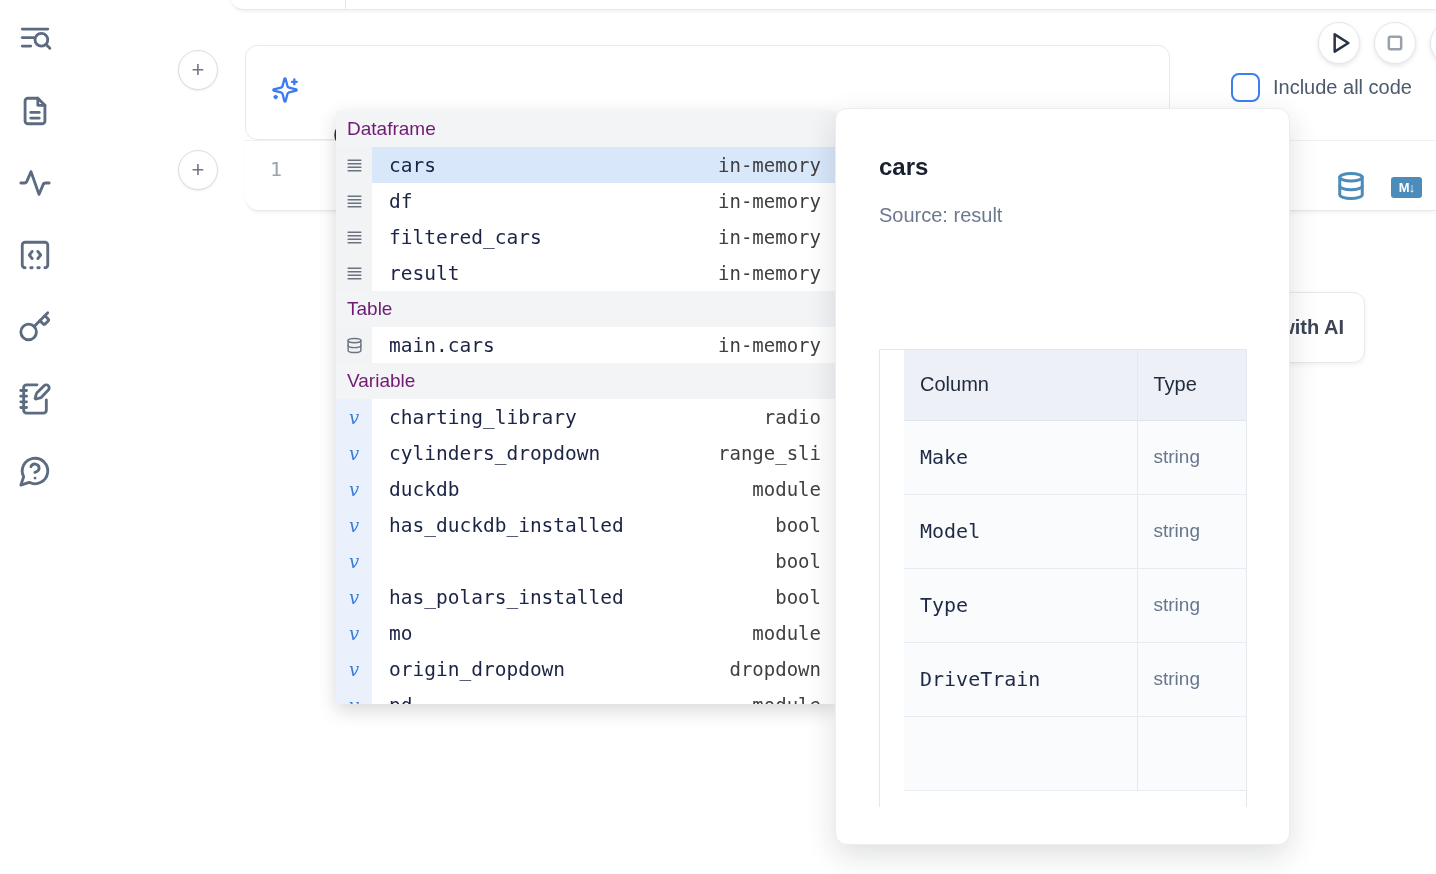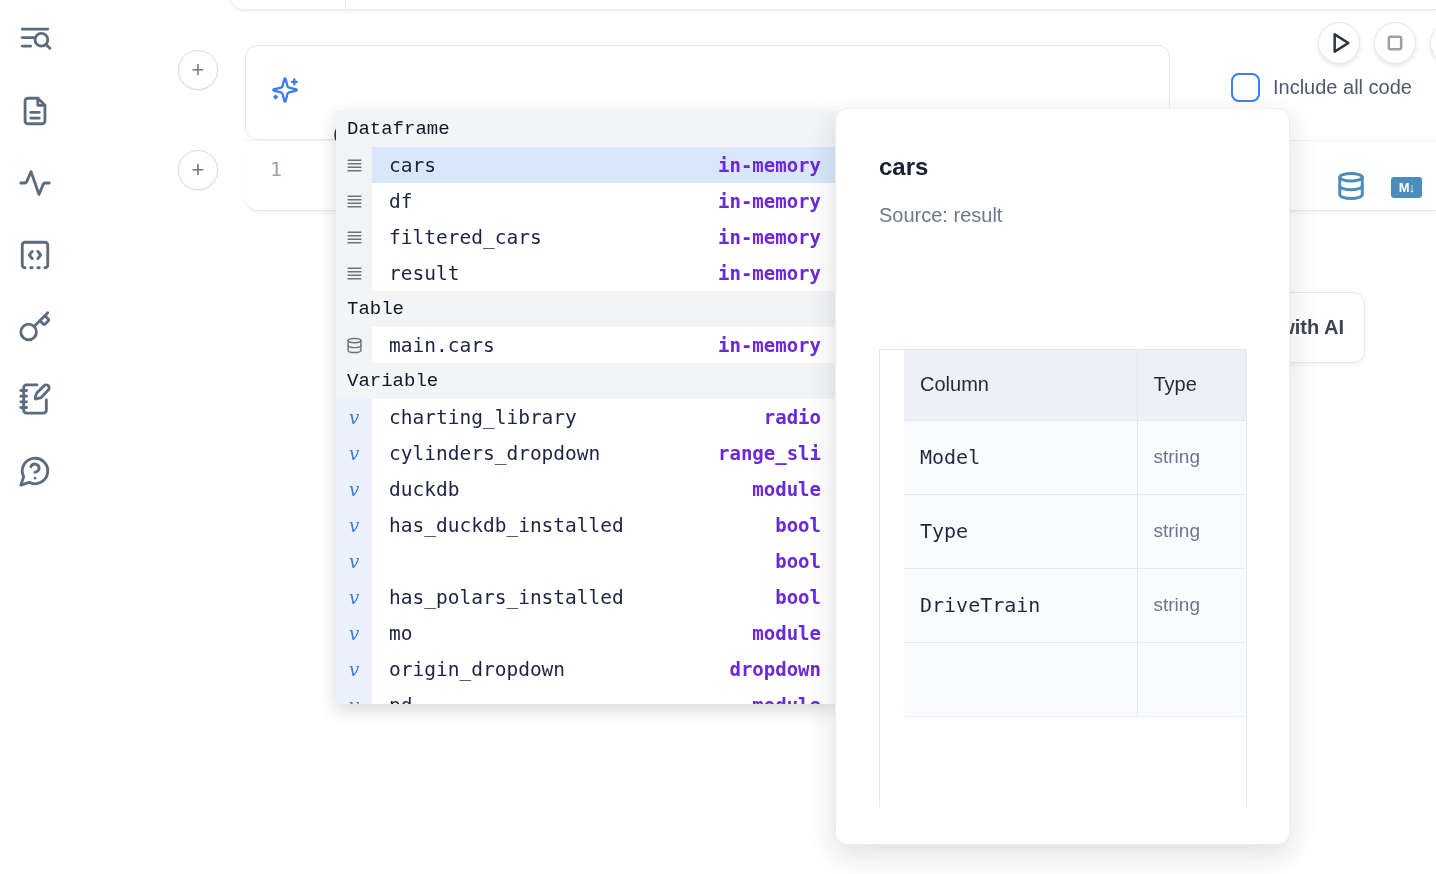--- a/index.html
+++ b/index.html
@@ -60,29 +60,29 @@
   .run-btn{ left:1318px; } .stop-btn{ left:1374px; } .partial-btn{ left:1430px; }
 
   
   .include-wrap{ position:absolute; left:1203px; top:73px; display:flex; align-items:center; z-index:3;margin-left:28px; }
   .cb{ width:29px; height:29px; border:2px solid #3d7ff0; border-radius:8px; background:#fff; cursor:pointer; }
   .include-label{ margin-left:13px; font-size:20px; color:#4c5a6e; }
 
   
   .autocomplete{ position:absolute; left:336px; top:111px; width:499px; height:593px; background:#fff;
                  box-shadow:0 6px 18px rgba(0,0,0,.16); overflow:hidden; z-index:10; }
-  .ac-header{ height:36px; background:#f3f4f6; color:#0f172a; font-family:Liberation Mono, monospace;
+  .ac-header{ height:36px; background:#f3f4f6; color:#701a75; font-family:Liberation Sans, sans-serif;
               font-size:19px; display:flex; align-items:center; padding-left:11px; }
   .ac-row{ height:36px; display:flex; cursor:pointer; }
   .ac-gutter{ width:36px; flex:none; display:flex; align-items:center; justify-content:center; }
   .g-gray{ background:#f1f3f4; } .g-blue{ background:#eaf1fc; }
   .ac-content{ flex:1; display:flex; align-items:center; padding:0 14px 0 17px; background:#fff; overflow:hidden; }
   .ac-row.selected .ac-content{ background:#d8e7f9; }
   .ac-name{ font-family:"DejaVu Sans Mono",monospace; font-size:19.5px; color:#1b2444; white-space:pre; }
-  .ac-type{ margin-left:auto; font-family:"DejaVu Sans Mono",monospace; font-size:19px; color:#6d28d9; white-space:pre;font-weight:bold; }
+  .ac-type{ margin-left:auto; font-family:"DejaVu Sans Mono",monospace; font-size:19px; color:#404040; white-space:pre; }
   .ac-gutter svg{ width:17px; height:17px; stroke:#6b7280; fill:none; stroke-width:2; stroke-linecap:round; }
   .var-glyph{ font-family:"DejaVu Serif", serif; font-style:italic; font-size:18px; color:#3b7cd5; }
 
   
   .preview{ position:absolute; left:835px; top:108px; width:455px; height:737px; background:#fff;
             border:1px solid #ededf1; border-radius:12px; box-shadow:0 10px 30px rgba(21,25,40,.14); z-index:20; }
   .pv-title{ position:absolute; left:43px; top:44px; font-size:24px; font-weight:bold; color:#18202f; }
   .pv-source{ position:absolute; left:43px; top:95px; font-size:20px; color:#6b7990; }
   .pv-badge{ position:absolute; left:43px; top:151px; width:368px; height:45px; background:#edf1f8;
              border-radius:8px; font-size:19.5px; color:#2a3344; line-height:45px; padding-left:15px; }
@@ -363,20 +363,24 @@
             <col class="c2">
           </colgroup>
         <thead>
             <tr>
           <th>Column</th>
           <th>Type</th>
         </tr>
           </thead>
         <tbody id="pv-body">
             <tr>
+              <td><span class="pv-col-name">Make</span></td>
+              <td><span class="pv-col-type">string</span></td>
+            </tr>
+            <tr>
               <td><span class="pv-col-name">Model</span></td>
               <td><span class="pv-col-type">string</span></td>
             </tr>
             <tr>
               <td><span class="pv-col-name">Type</span></td>
               <td><span class="pv-col-type">string</span></td>
             </tr>
             <tr>
               <td><span class="pv-col-name">DriveTrain</span></td>
               <td><span class="pv-col-type">string</span></td>

